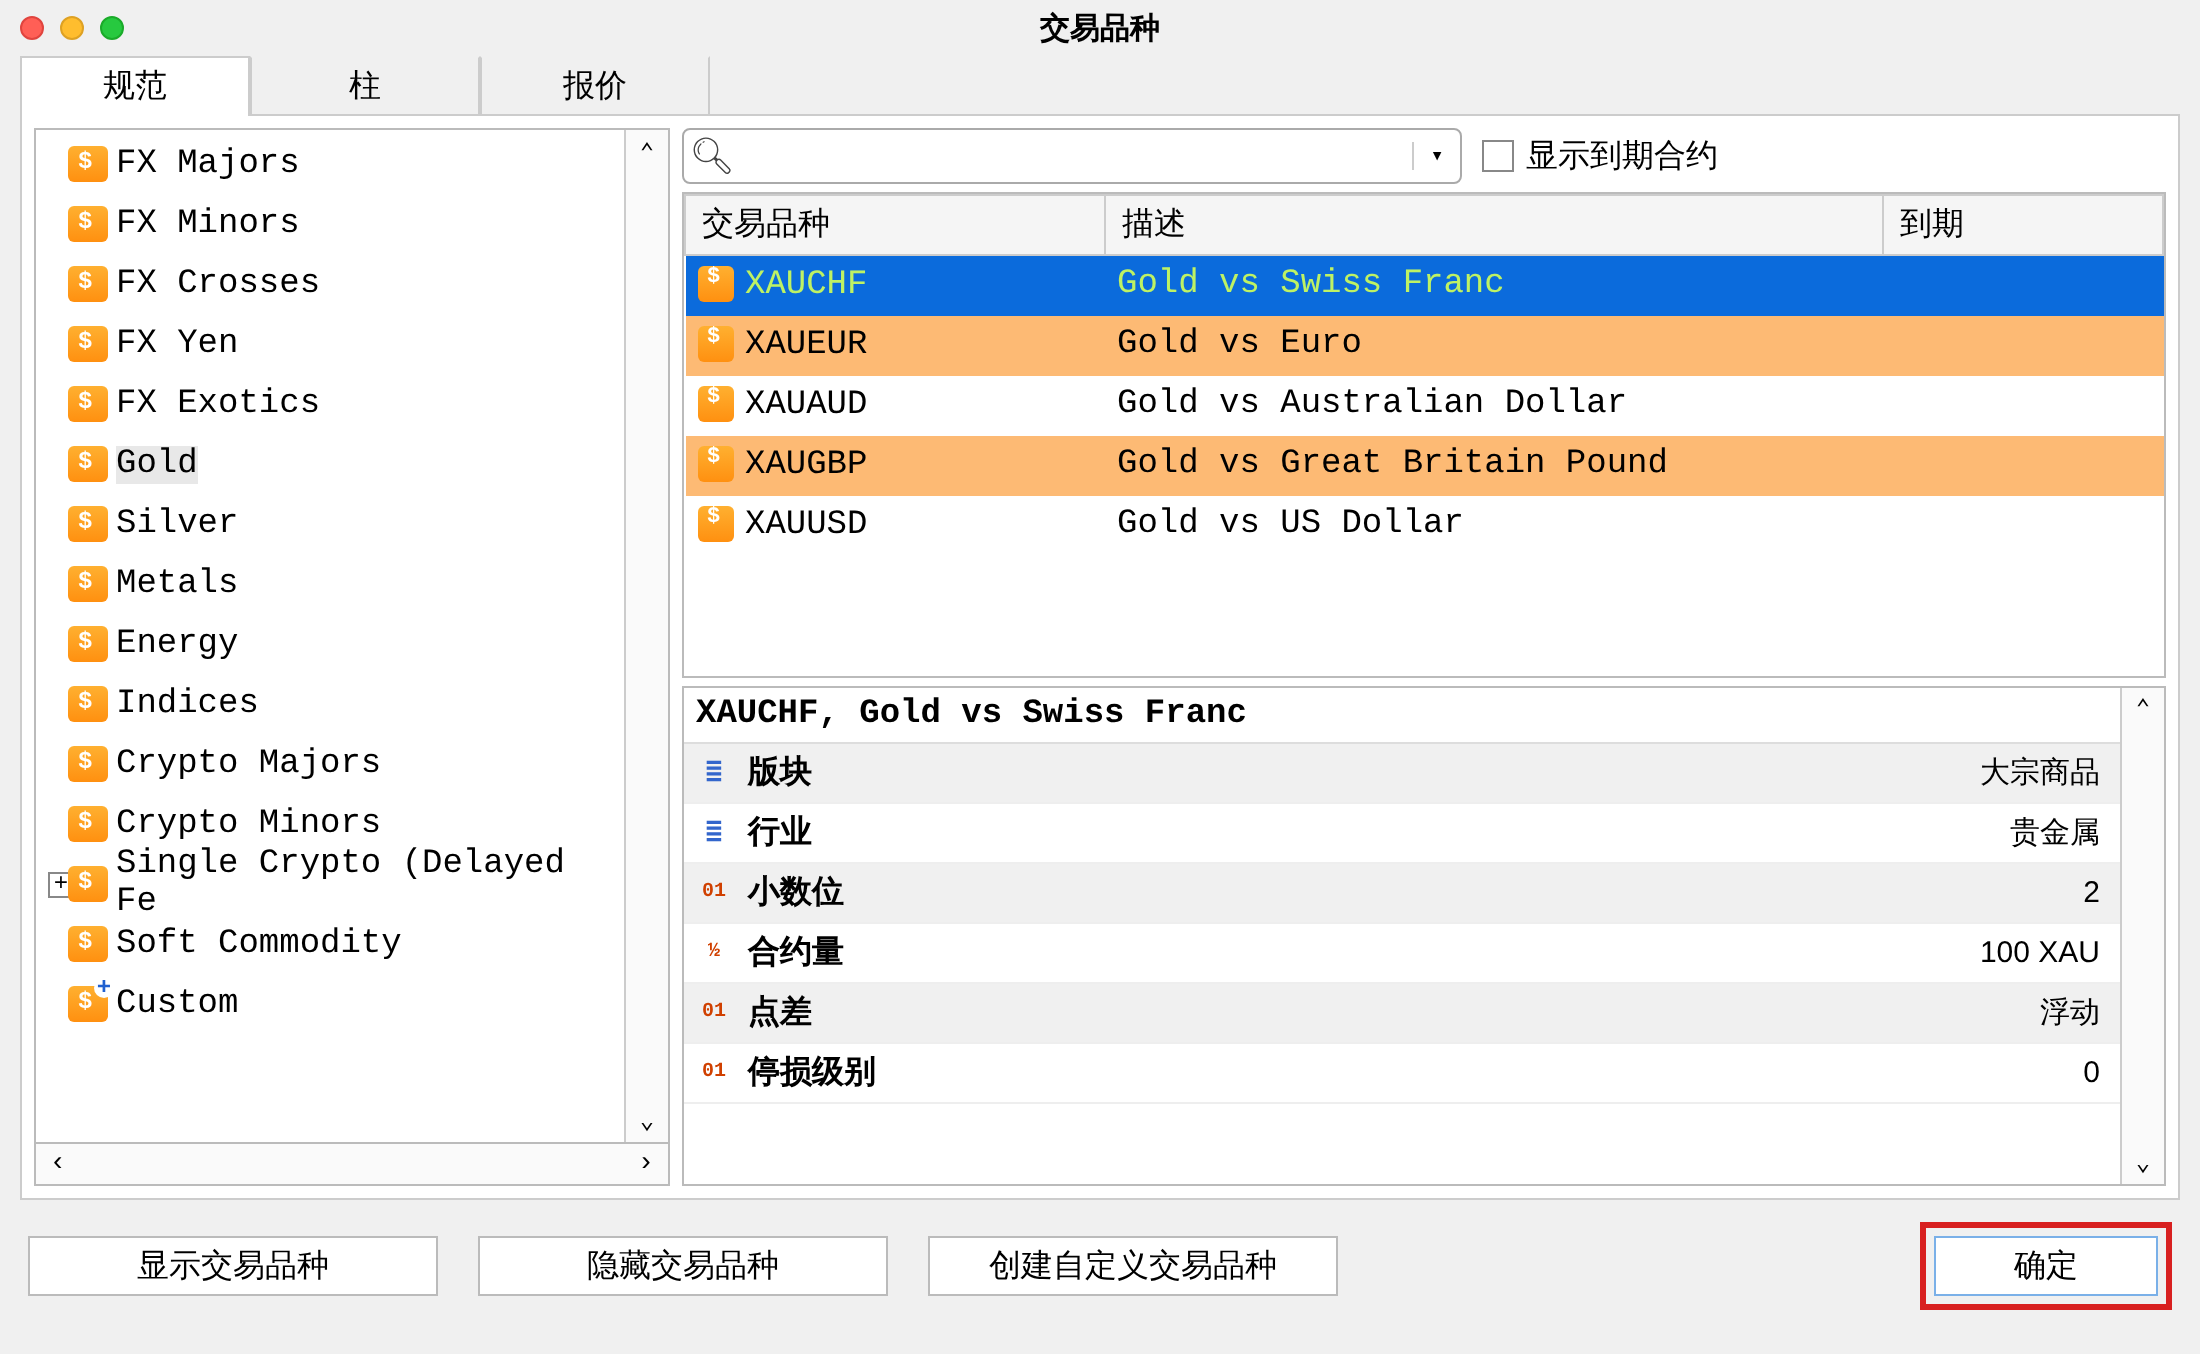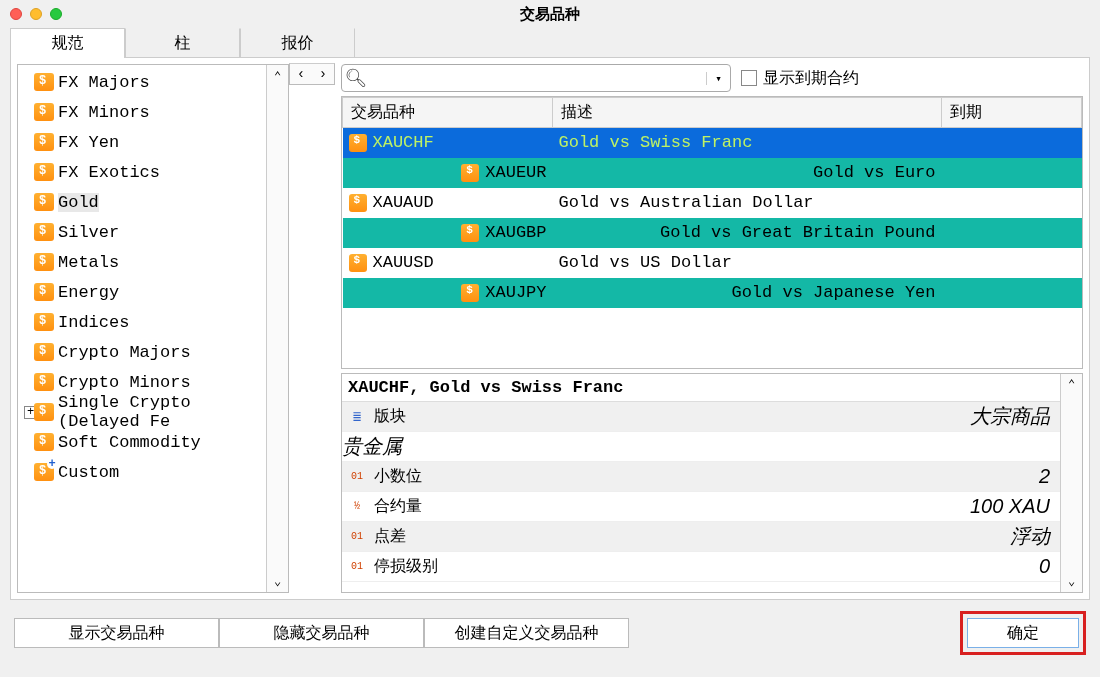--- a/index.html
+++ b/index.html
@@ -13,21 +13,21 @@
 .tl.green { background: #27c93f; border: 1px solid #1aab29; }
 .window-title { position: absolute; left: 0; right: 0; text-align: center; font-family: sans-serif; font-weight: bold; font-size: 15px; }
 
 .tabs { display: flex; padding: 0 10px; }
 .tab { width: 115px; height: 30px; display: flex; align-items: center; justify-content: center; border: 1px solid #ccc; border-bottom: none; background: #f0f0f0; font-family: sans-serif; font-size: 16px; }
 .tab.active { background: #fff; position: relative; z-index: 2; text-align: right; }
 .tab:not(.active) { border-top-color: transparent; }
 
 .main-area { display: flex; border: 1px solid #ccc; margin: 0 10px 0 10px; background: #fff; height: 543px; position: relative; top: -1px; }
 
-.left-pane { width: 330px; border-right: none; display: flex; padding: 6px; }
+.left-pane { width: 330px; border-right: none; display: flex; flex-direction: column; padding: 6px; }
 .tree-container { flex: 1; background: #fff; border: 1px solid #bbb; display: flex; position: relative; }
 .tree-list { flex: 1; overflow: hidden; padding: 2px 0; }
 .tree-item { display: flex; align-items: center; height: 30px; padding-left: 16px; font-size: 17px; cursor: default; }
 .tree-item.has-expand::before { content: "+"; position: absolute; left: 6px; font-size: 12px; border: 1px solid #888; width: 11px; height: 11px; line-height: 10px; text-align: center; }
 .tree-item.has-expand { position: relative; }
 .tree-item.selected .tree-label { background: #e8e8e8; text-align: center; }
 .folder-icon { width: 20px; height: 18px; background: linear-gradient(#ffb030, #ff9010); border-radius: 3px; margin-right: 4px; position: relative; flex-shrink: 0; }
 .folder-icon::before { content: "$"; position: absolute; color: #fff; font-size: 12px; font-weight: bold; left: 5px; top: 1px; }
 .folder-icon.custom::after { content: "+"; position: absolute; color: #2060d0; font-size: 12px; font-weight: bold; right: -3px; top: -4px; background:#fff; border-radius:50%; width:10px; height:10px; line-height:10px; text-align:center;}
 .tree-vscroll { width: 22px; border-left: 1px solid #ccc; background: #fafafa; display: flex; flex-direction: column; }
@@ -49,38 +49,38 @@
 .search-dd { width: 24px; border-left: 1px solid #ccc; text-align: center; font-size: 11px; }
 .chk-wrap { display: flex; align-items: center; gap: 6px; font-family: sans-serif; font-size: 16px; }
 .chk { width: 16px; height: 16px; border: 1px solid #888; }
 
 .table-container { border: 1px solid #bbb; flex: 0 0 auto; }
 .sym-table { width: 100%; border-collapse: collapse; table-layout: fixed; }
 .sym-table th { background: #f5f5f5; border: 1px solid #ccc; text-align: left; padding: 4px 8px; font-weight: normal; font-family: sans-serif; font-size: 16px; height: 28px; }
 .sym-table th:last-child { text-align: left; }
 .sym-table td { padding: 2px 6px; height: 30px; font-size: 17px; border-top: 1px solid transparent; }
 .sym-table tr.sel td { background: #0b6bdc; color: #bef264; }
-.sym-table tr.alt td { background: #14b8a6; text-align: right; }
+.sym-table tr.alt td { background: #fdba74; }
 .sym-icon { display: inline-block; width: 18px; height: 18px; background: linear-gradient(#ffb030,#ff9010); border-radius: 3px; vertical-align: middle; margin-right: 6px; position: relative; }
 .sym-icon::before { content:"$"; position:absolute; color:#fff; font-size:11px; font-weight:bold; left:5px; }
 .table-blank { height: 60px; background: #fff; }
 
 .detail-container { border: 1px solid #bbb; display: flex; flex: 1; min-height: 0; }
 .detail-body { flex: 1; overflow: hidden; }
 .detail-title { font-weight: bold; padding: 4px 6px; font-size: 17px; border-bottom: 1px solid #ddd; }
 .detail-row { display: flex; height: 30px; align-items: center; border-bottom: 1px solid #eee; }
 .detail-row.shaded { background: #f0f0f0; }
-.detail-key { flex: 1; display: flex; align-items: center; padding-left: 4px; font-family: sans-serif; font-size: 16px; }
-.detail-val { padding-right: 10px; font-family: sans-serif; font-size: 20px; font-style: italic; }
+.detail-key { flex: 1; display: flex; align-items: center; padding-left: 4px; font-family: sans-serif; font-size: 16px; font-weight: bold; }
+.detail-val { padding-right: 10px; font-family: sans-serif; font-size: 15px; }
 .badge { display: inline-flex; width: 22px; height: 16px; align-items: center; justify-content: center; font-size: 10px; margin-right: 6px; color: #d04000; border: 1px solid transparent; }
 .badge.bars { color: #3366cc; }
 .badge.bars::before { content: "≣"; font-size: 14px; }
 .detail-vscroll { width: 22px; border-left: 1px solid #ccc; background: #fafafa; display: flex; flex-direction: column; }
 
-.footer { display: flex; gap: 0; padding: 10px 14px 0 14px; align-items: center; }
+.footer { display: flex; gap: 20px; padding: 10px 14px 0 14px; align-items: center; }
 .footer .btn { height: 30px; border: 1px solid #bbb; background: #fff; font-family: sans-serif; font-size: 16px; width: 205px; }
 .footer .spacer { flex: 1; }
 .ok-wrap { border: 3px solid #d82020; padding: 4px; }
 .ok-wrap .btn { border: 1px solid #7ab0e8; width: 112px; }
 </style>
 </head>
 <body>
 
 <div class="titlebar">
   <div class="traffic-lights">
@@ -102,20 +102,24 @@
   <div class="left-pane">
     <div class="tree-container">
       <div class="tree-list" id="tree-list">
           <div class="tree-item">
             <span class="folder-icon"></span>
             <span class="tree-label">FX Majors</span>
           </div>
           <div class="tree-item">
             <span class="folder-icon"></span>
             <span class="tree-label">FX Minors</span>
+          </div>
+          <div class="tree-item">
+            <span class="folder-icon"></span>
+            <span class="tree-label">FX Crosses</span>
           </div>
           <div class="tree-item">
             <span class="folder-icon"></span>
             <span class="tree-label">FX Yen</span>
           </div>
           <div class="tree-item">
             <span class="folder-icon"></span>
             <span class="tree-label">FX Exotics</span>
           </div>
           <div class="tree-item selected">
@@ -218,42 +222,41 @@
             <tr class=" alt">
               <td><span class="sym-icon"></span>XAUGBP</td>
               <td>Gold vs Great Britain Pound</td>
               <td></td>
             </tr>
             <tr class="">
               <td><span class="sym-icon"></span>XAUUSD</td>
               <td>Gold vs US Dollar</td>
               <td></td>
             </tr>
-            <tr class=" alt">
-              <td><span class="sym-icon"></span>XAUJPY</td>
-              <td>Gold vs Japanese Yen</td>
-              <td></td>
-            </tr>
           </tbody>
       </table>
       <div class="table-blank"></div>
     </div>
 
     <div class="detail-container">
       <div class="detail-body">
         <div class="detail-title">XAUCHF, Gold vs Swiss Franc</div>
         <div id="detail-rows">
             <div class="detail-row shaded">
               <div class="detail-key">
                 <span class="badge bars"></span>
                 <span>版块</span>
               </div>
               <div class="detail-val">大宗商品</div>
             </div>
             <div class="detail-row">
+              <div class="detail-key">
+                <span class="badge bars"></span>
+                <span>行业</span>
+              </div>
               <div class="detail-val">贵金属</div>
             </div>
             <div class="detail-row shaded">
               <div class="detail-key">
                 <span class="badge">01</span>
                 <span>小数位</span>
               </div>
               <div class="detail-val">2</div>
             </div>
             <div class="detail-row">

